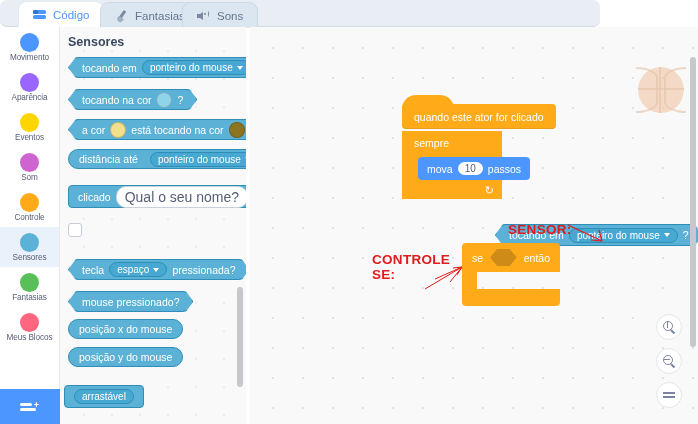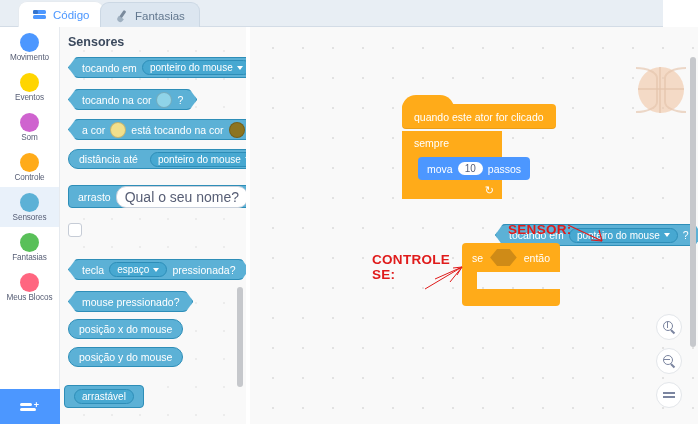--- a/index.html
+++ b/index.html
@@ -7,23 +7,24 @@
     margin: 0; padding: 0;
     width: 698px; height: 424px;
     overflow: hidden;
     font-family: "Liberation Sans", sans-serif;
     background: #ffffff;
   }
   #app { position: relative; width: 698px; height: 424px; background:#fff; }
 
   
   .tabbar {
-    position: absolute; top: 0; left: 0; width: 663px; height: 27px;
+    position: absolute; top: 0; left: 0; width: 600px; height: 27px;
     background: #e8eef4;
     border-bottom: 1px solid #d3dce6;
+    border-radius: 7px;
   }
   .tab {
     position: absolute; top: 2px; height: 26px;
     display: flex; align-items: center; gap: 6px;
     padding: 0 14px;
     border-radius: 9px 9px 0 0;
     font-size: 11.5px;
     background: #dce6f0;
     color: #63788f;
     border: 1px solid #ccd8e4;
@@ -232,26 +233,39 @@
         </span>
       <span>Código</span>
     </div>
     <div class="tab" style="left:100px;">
       <span class="tab-ico ico-brush">
           <span class="handle"></span>
           <span class="tip"></span>
         </span>
       <span>Fantasias</span>
     </div>
+    <div class="tab" style="left:182px;">
+      <span class="tab-ico ico-sound">
+          <span class="spk2"></span>
+          <span class="spk"></span>
+          <span class="w1"></span>
+          <span class="w2"></span>
+        </span>
+      <span>Sons</span>
+    </div>
   </div>
 
   <div class="cats">
     <div class="cat">
       <span class="dot" style="background:#4c97ff"></span>
       <span class="lbl">Movimento</span>
+    </div>
+    <div class="cat">
+      <span class="dot" style="background:#9966ff"></span>
+      <span class="lbl">Aparência</span>
     </div>
     <div class="cat">
       <span class="dot" style="background:#ffd500"></span>
       <span class="lbl">Eventos</span>
     </div>
     <div class="cat">
       <span class="dot" style="background:#cf63cf"></span>
       <span class="lbl">Som</span>
     </div>
     <div class="cat">
@@ -309,21 +323,21 @@
 
     <div class="blk round" style="left:8px; top:122px;">
       <span>distância até</span>
       <span class="dropdown">
         <span>ponteiro do mouse</span>
         <span class="caret"></span>
       </span>
     </div>
 
     <div class="blk stack" style="left:8px; top:158px;">
-      <span>arrasto</span>
+      <span>clicado</span>
       <span class="textinput">Qual o seu nome?</span>
       <span>e espere</span>
     </div>
 
     <div class="checkbox" style="left:8px; top:196px;"></div>
 
     <div class="blk bool hexa" style="left:8px; top:232px;">
       <span>tecla</span>
       <span class="dropdown">
         <span>espaço</span>

